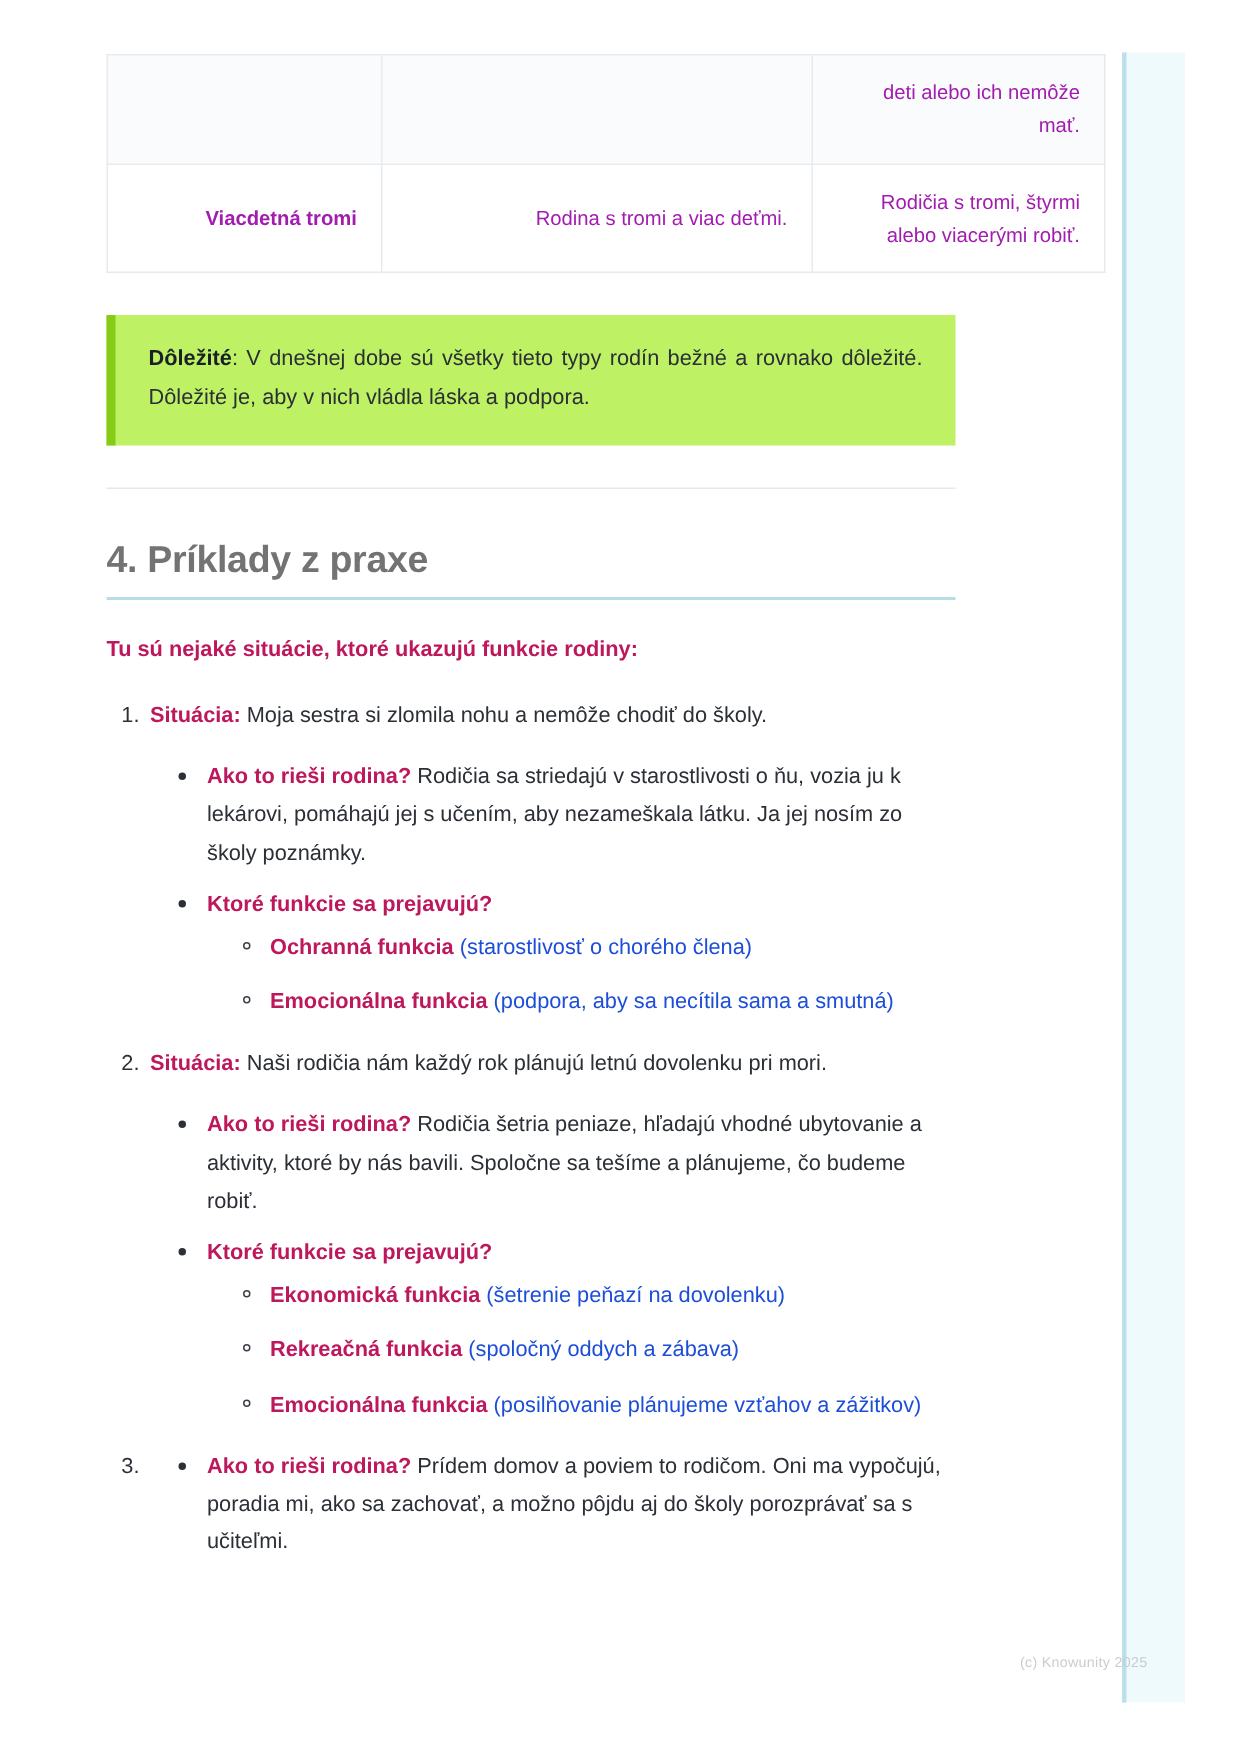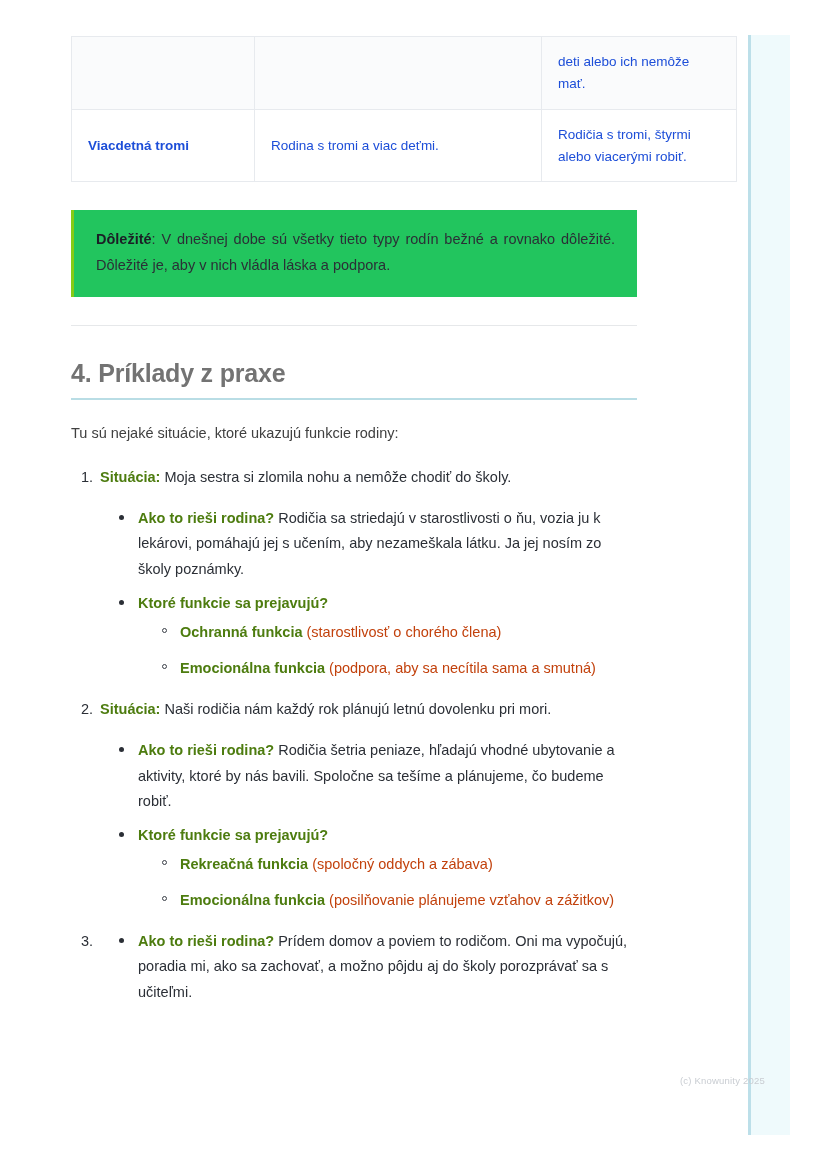--- a/index.html
+++ b/index.html
@@ -46,21 +46,22 @@
     border-collapse: collapse;
     width: 566px;
     table-layout: fixed;
     font-size: 13.5px;
   }
   table.types-table td {
     border: 1px solid #e7eaee;
     padding: 14px 16px;
     vertical-align: middle;
     line-height: 1.62;
-    color: #1d4ed8;
+    color: #a21caf;
+    text-align: right;
   }
   table.types-table tr.row-alt td {
     background: #fafbfc;
   }
   table.types-table tr.row-plain td {
     background: #ffffff;
   }
   td.col-name {
     width: 150px;
     font-weight: bold;
@@ -72,22 +73,22 @@
   td.col-note {
     width: 162px;
   }
   .cell-clip-top {
     height: 42px;
   }
 
   
   .callout {
     margin-top: 28px;
-    background: #22c55e;
-    border-left: 3px solid #84cc16;
+    background: #bef264;
+    border-left: 6px solid #84cc16;
     padding: 17px 22px 18px 22px;
     box-sizing: border-box;
     width: 566px;
   }
   .callout p {
     margin: 0;
     font-size: 14.5px;
     line-height: 1.78;
     text-align: justify;
     color: #2b2f36;
@@ -119,21 +120,22 @@
     height: 2px;
     background: #b9dde5;
     width: 566px;
   }
 
   
   p.intro {
     margin: 21px 0 0 0;
     font-size: 14.5px;
     line-height: 1.75;
-    color: #404040;
+    color: #be185d;
+    font-weight: bold;
   }
 
   
   ol.situations {
     margin: 18px 0 0 0;
     padding: 0 0 0 26px;
     font-size: 14.5px;
     line-height: 1.75;
   }
   ol.situations > li {
@@ -142,21 +144,21 @@
   }
   ol.situations > li::marker {
     color: #2b2f36;
   }
   .sit-line {
     color: #2b2f36;
   }
   .sit-line strong,
   b.lead {
     font-weight: bold;
-    color: #4d7c0f;
+    color: #be185d;
   }
 
   ul.answers {
     list-style: none;
     margin: 16px 0 16px 0;
     padding: 0 0 0 16px;
   }
   ul.answers > li {
     position: relative;
     padding-left: 22px;
@@ -194,28 +196,28 @@
     left: 2px;
     top: 8px;
     width: 5px;
     height: 5px;
     border-radius: 50%;
     border: 1.3px solid #3a3f47;
     background: transparent;
     box-sizing: border-box;
   }
   .fn-desc {
-    color: #c2410c;
+    color: #1d4ed8;
   }
 
   
   .watermark {
     position: absolute;
     left: 680px;
-    top: 1075px;
+    top: 1103px;
     font-size: 9.5px;
     color: #c9cdd2;
     letter-spacing: 0.2px;
     white-space: nowrap;
   }
 </style>
 </head>
 <body>
 
 <div class="side-panel"></div>
@@ -277,20 +279,23 @@
       <span class="sit-line"><b class="lead">Situácia:</b><span> Naši rodičia nám každý rok plánujú letnú dovolenku pri mori.</span></span>
 
       <ul class="answers">
         <li>
           <b class="lead">Ako to rieši rodina?</b><span> Rodičia šetria peniaze, hľadajú vhodné ubytovanie a aktivity, ktoré by nás bavili. Spoločne sa tešíme a plánujeme, čo budeme robiť.</span>
         </li>
         <li>
           <b class="lead">Ktoré funkcie sa prejavujú?</b>
           <ul class="functions">
             <li>
+              <b class="lead">Ekonomická funkcia</b><span class="fn-desc"> (šetrenie peňazí na dovolenku)</span>
+            </li>
+            <li>
               <b class="lead">Rekreačná funkcia</b><span class="fn-desc"> (spoločný oddych a zábava)</span>
             </li>
             <li>
               <b class="lead">Emocionálna funkcia</b><span class="fn-desc"> (posilňovanie plánujeme vzťahov a zážitkov)</span>
             </li>
           </ul>
         </li>
       </ul>
     </li>
 

